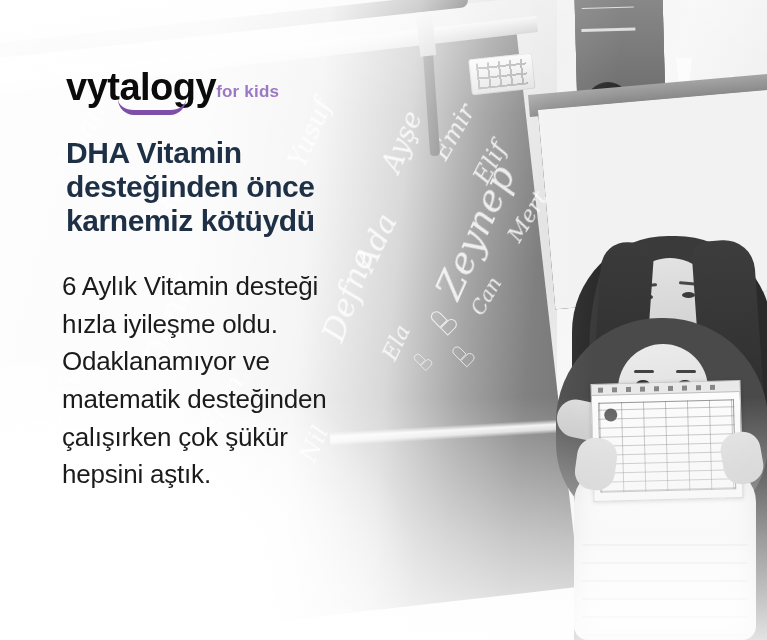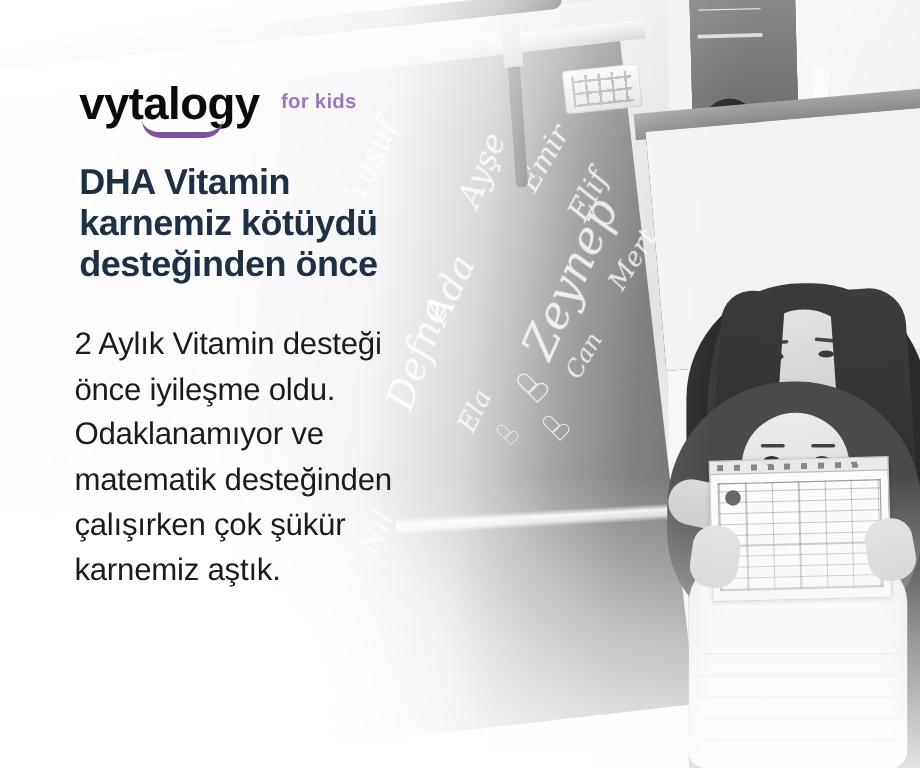--- a/index.html
+++ b/index.html
@@ -353,21 +353,21 @@
     position:absolute; left:0; top:330px; width:420px; height:310px;
     background:radial-gradient(ellipse 340px 240px at 18% 78%,
       rgba(255,255,255,1) 0 52%, rgba(255,255,255,0) 100%);
   }
 
   
   .content { position:absolute; inset:0; }
 
   .logo-row {
     position:absolute; left:66px; top:68px;
-    display:flex; align-items:center; gap:18px;
+    display:flex; align-items:flex-end; 
   }
   .logo-word {
     position:relative;
     font-size:38px; font-weight:700; letter-spacing:-.5px;
     color:#0b0b0b; line-height:1;
     font-family:"Liberation Sans", sans-serif;
   }
   .logo-smile {
     position:absolute; left:52px; bottom:-9px; width:68px; height:16px;
     border-bottom:5px solid #7d4fa8;
@@ -491,27 +491,27 @@
     <div class="logo-row">
       <span class="logo-word">
         <span>vytalogy</span>
         <span class="logo-smile"></span>
       </span>
       <span class="logo-tag">for kids</span>
     </div>
 
     <div class="headline">
       <div>DHA Vitamin</div>
+      <div>desteğinden önce</div>
       <div>karnemiz kötüydü</div>
-      <div>desteğinden önce</div>
     </div>
 
     <div class="body-copy">
-      <div>2 Aylık Vitamin desteği</div>
-      <div>önce iyileşme oldu.</div>
+      <div>6 Aylık Vitamin desteği</div>
+      <div>hızla iyileşme oldu.</div>
       <div>Odaklanamıyor ve</div>
       <div>matematik desteğinden</div>
       <div>çalışırken çok şükür</div>
-      <div>karnemiz aştık.</div>
+      <div>hepsini aştık.</div>
     </div>
 
   </div>
 </div>
 
 </body></html>

